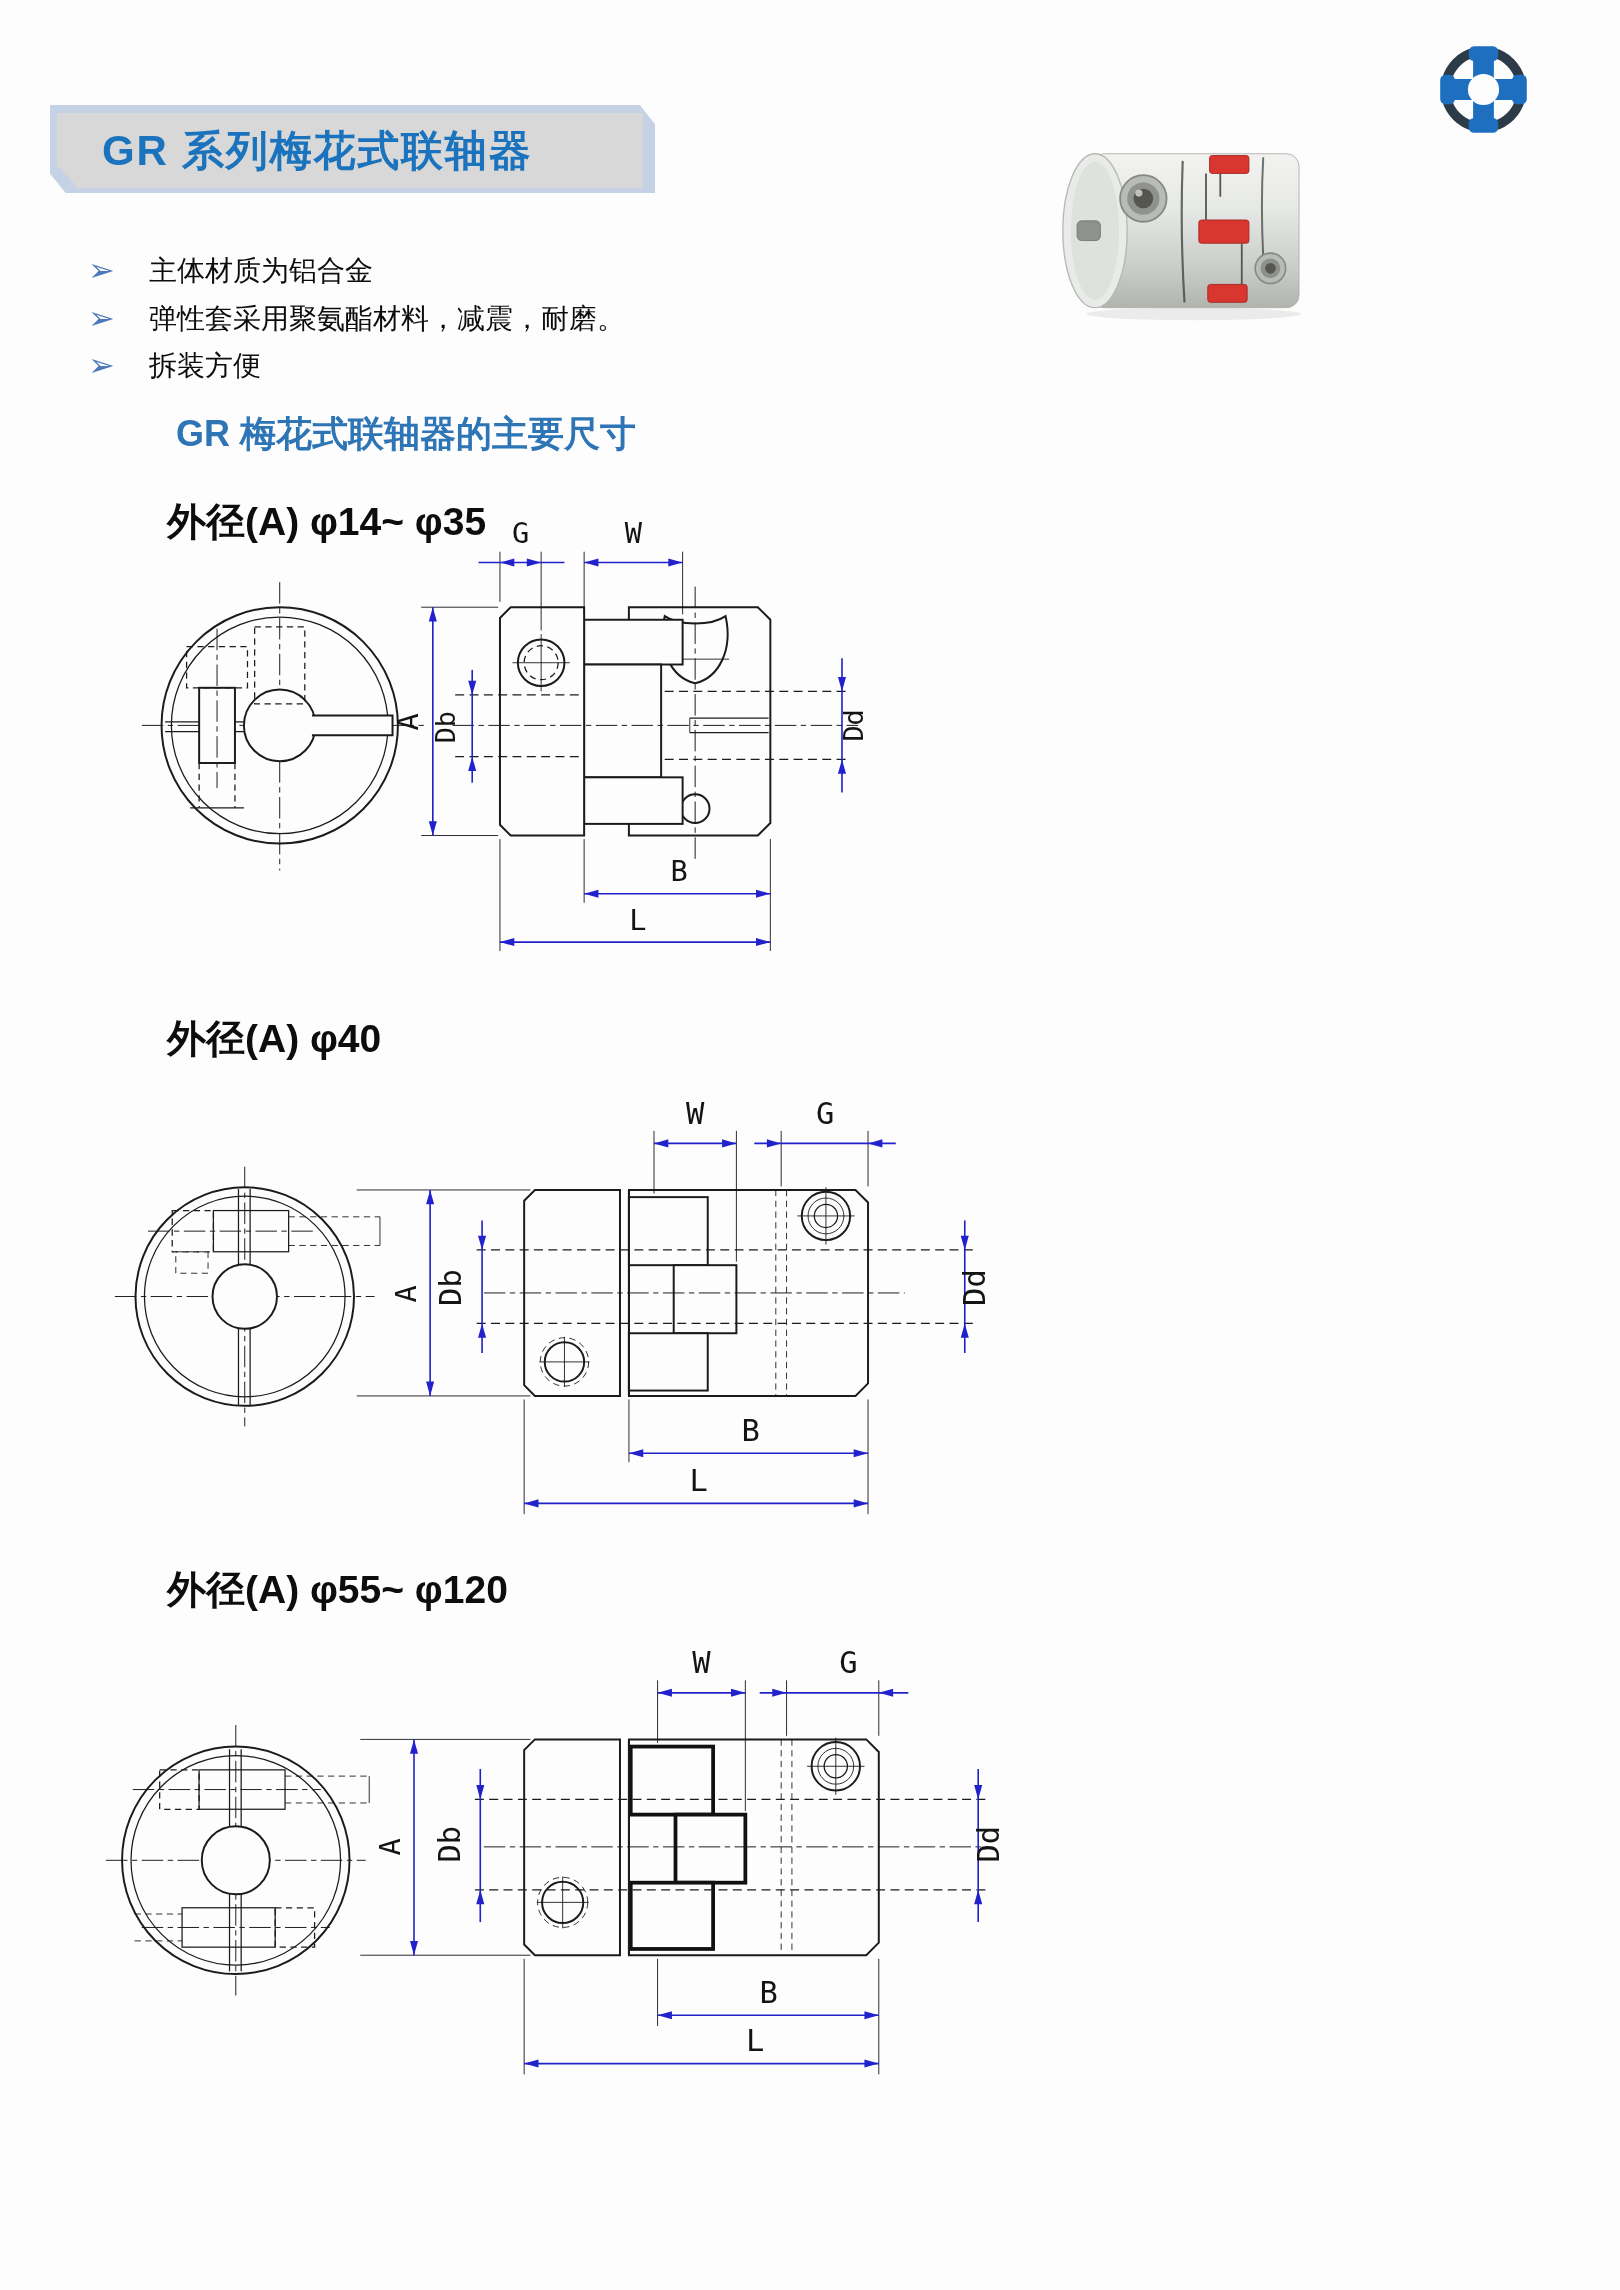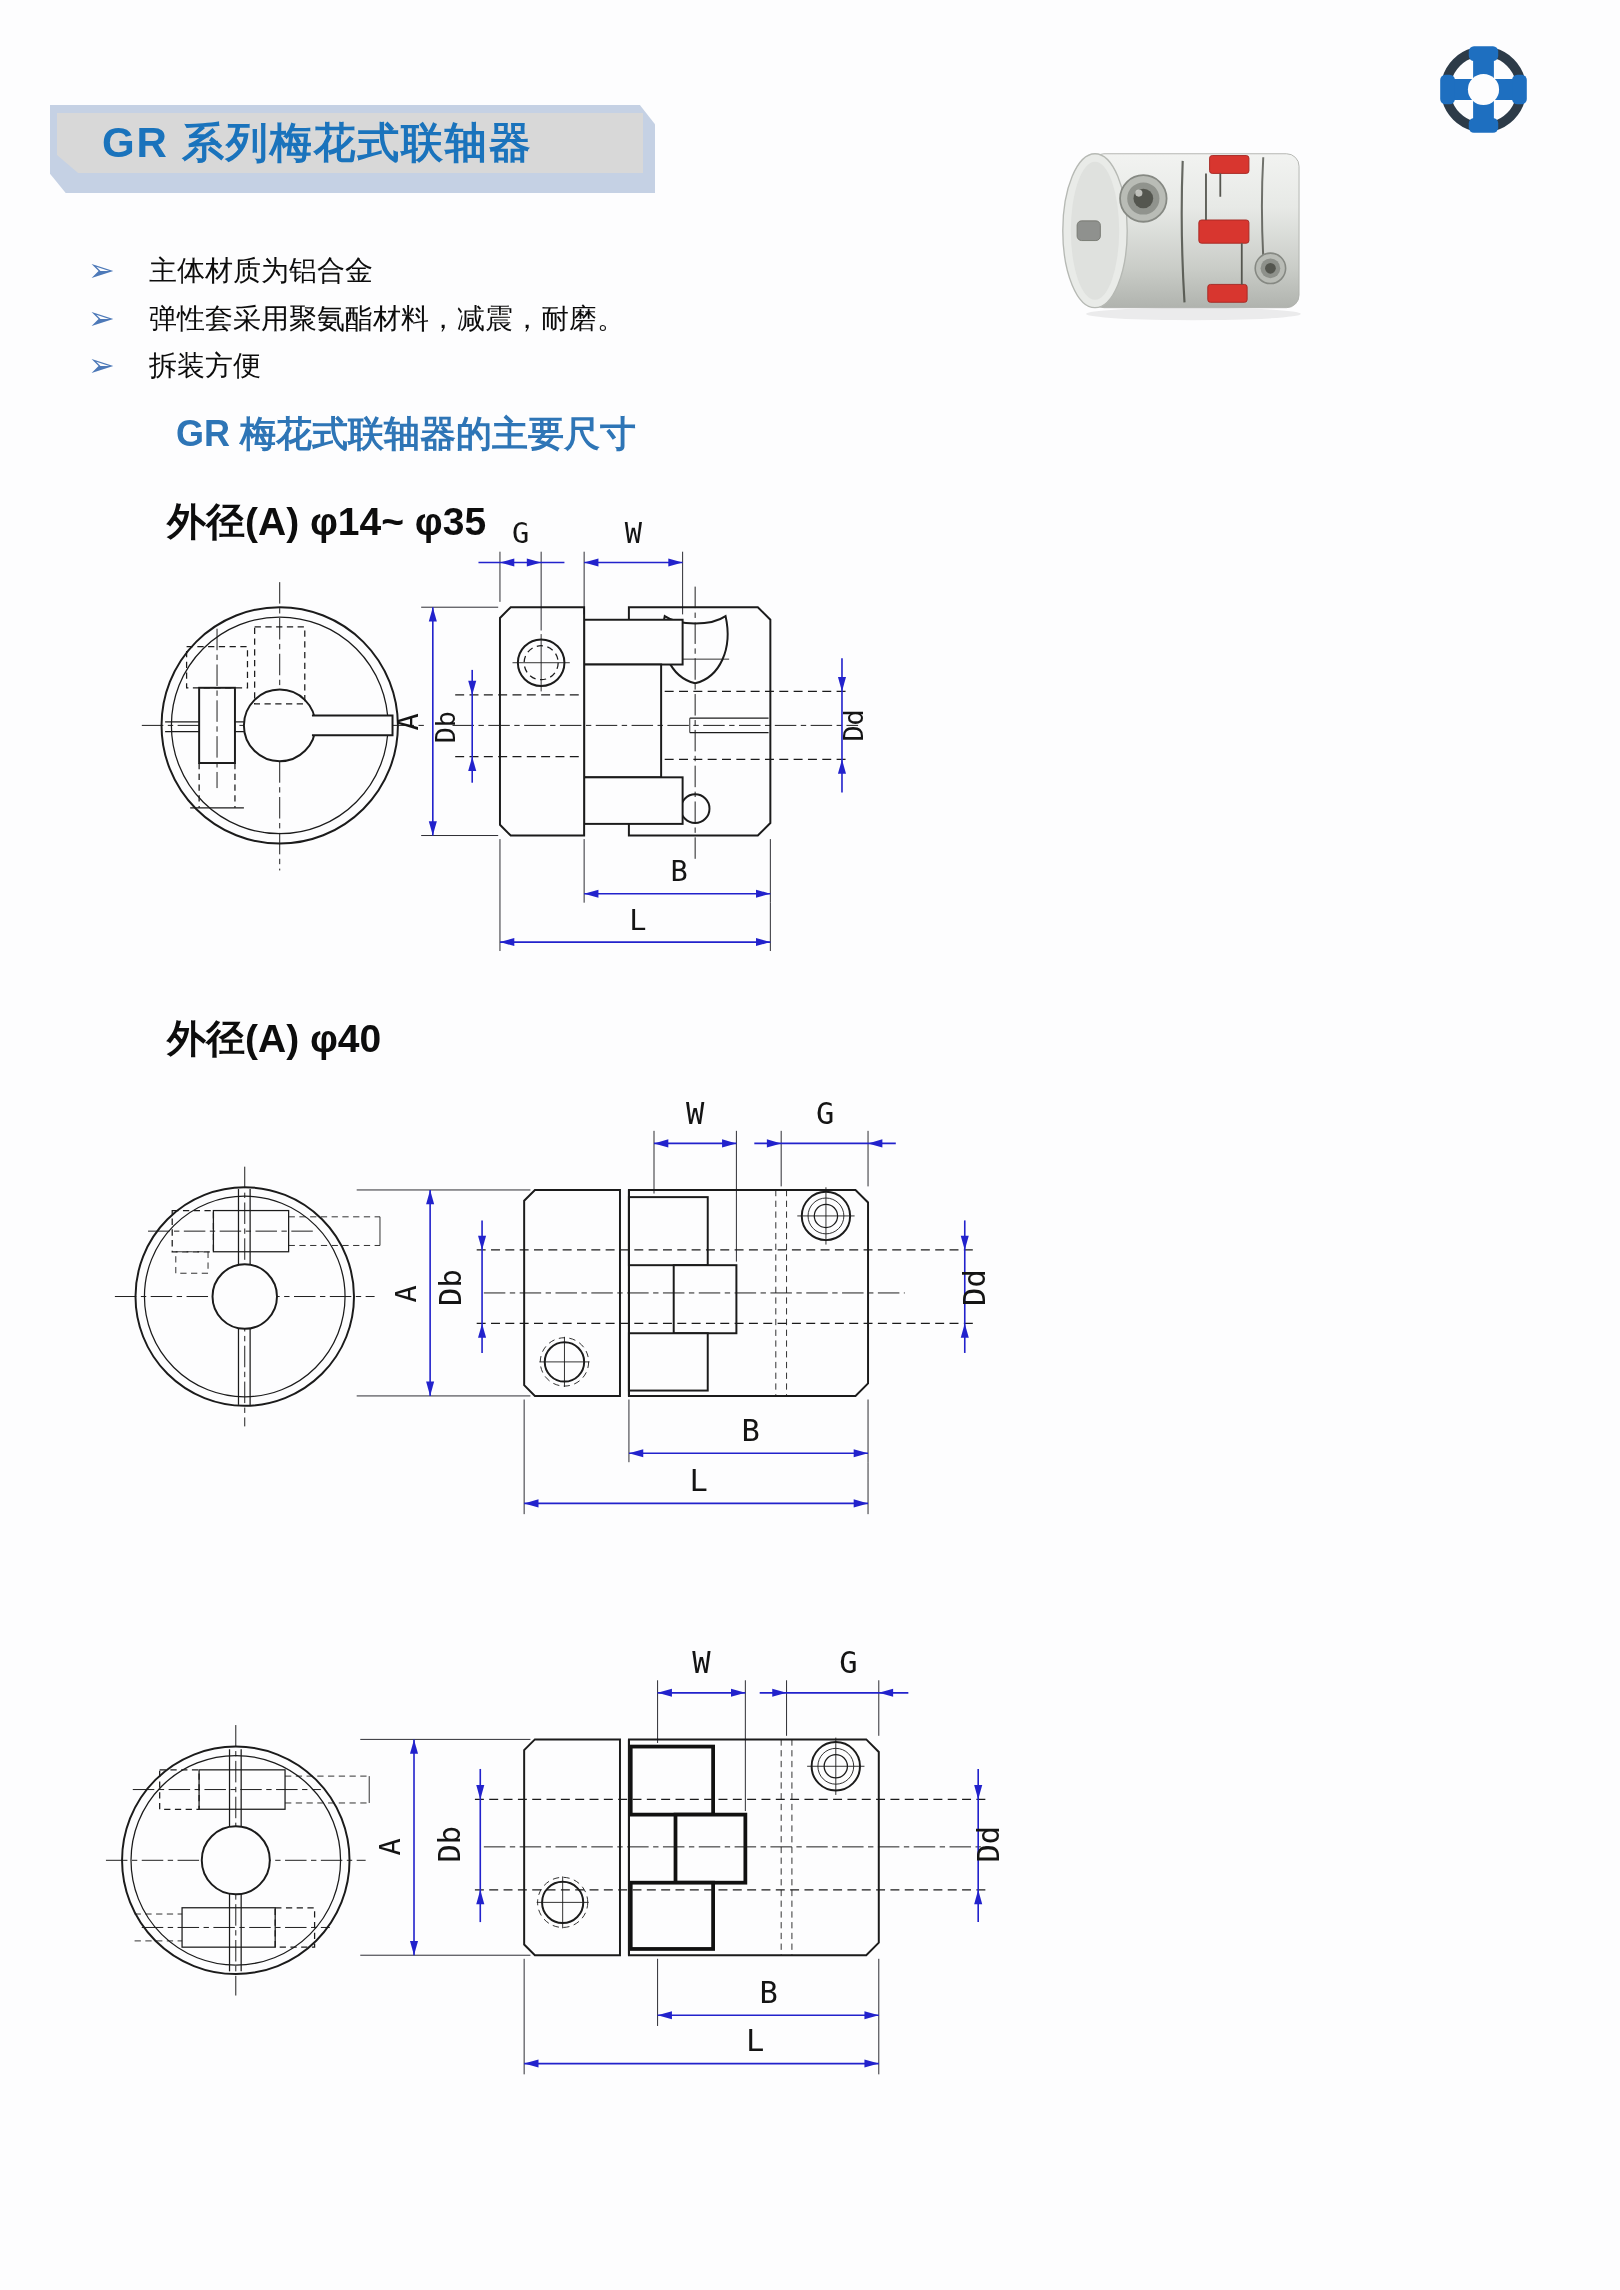--- a/index.html
+++ b/index.html
@@ -3,21 +3,21 @@
 <meta charset="utf-8">
 <style>
   html,body{margin:0;padding:0;background:#ffffff;}
   .page{position:relative;width:1620px;height:2291px;background:#fdfdfe;overflow:hidden;
         font-family:"Liberation Sans",sans-serif;}
 
   
   .banner-shadow{position:absolute;left:50px;top:105px;width:605px;height:88px;
     background:#c5d1e4;
     clip-path:polygon(0 0,97.5% 0,100% 22%,100% 100%,2.6% 100%,0 78%);}
-  .banner{position:absolute;left:57px;top:113px;width:586px;height:60px;
+  .banner{position:absolute;left:57px;top:113px;width:586px;height:75px;
     background:#d8d8d8;
     clip-path:polygon(0 0,100% 0,100% 100%,3.6% 100%,0 70%);
     display:flex;align-items:center;}
   .banner .title{color:#1a73bc;font-size:42px;font-weight:bold;letter-spacing:1.8px;
     padding-left:45px;white-space:nowrap;}
 
   
   .feature{position:absolute;left:88px;display:flex;align-items:flex-start;white-space:nowrap;}
   .feature .mark{color:#4d79b8;font-size:32px;line-height:47px;width:61px;}
   .feature .txt{color:#0c0c0c;font-size:28px;line-height:47px;
@@ -107,20 +107,21 @@
   </div>
   <div class="feature" style="top:342px;">
     <span class="mark">➢</span>
     <span class="txt">拆装方便</span>
   </div>
 
   <div class="subtitle">GR 梅花式联轴器的主要尺寸</div>
 
   <div class="sec-heading" style="top:495px;">外径(A) φ14~ φ35</div>
   <div class="sec-heading" style="top:1012px;">外径(A) φ40</div>
+  <div class="sec-heading" style="top:1563px;">外径(A) φ55~ φ120</div>
 
   <svg style="position:absolute;left:54px;top:515px;" width="994" height="479" viewBox="60 575 1110 535">
 
     <circle cx="312" cy="810" r="132" class="k"></circle>
     <circle cx="312" cy="810" r="121" class="k1"></circle>
     <line x1="158" y1="810" x2="474" y2="810" class="dd"></line>
     <line x1="312" y1="650" x2="312" y2="972" class="dd"></line>
     <circle cx="312" cy="810" r="40" class="kf"></circle>
     <path d="M348,799 L438,799 L438,821 L348,821" class="kf"></path>
     <line x1="184" y1="806" x2="272" y2="806" class="k1"></line>

